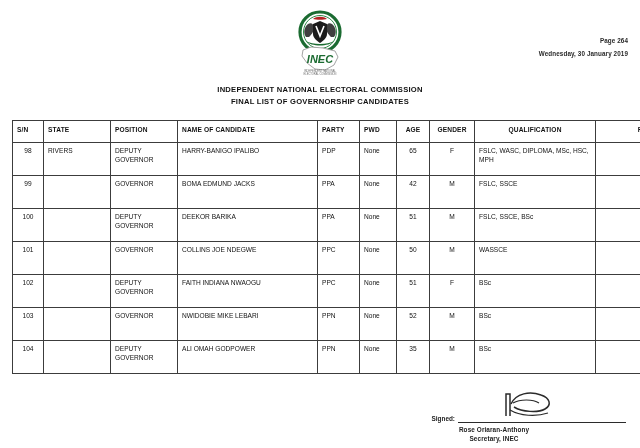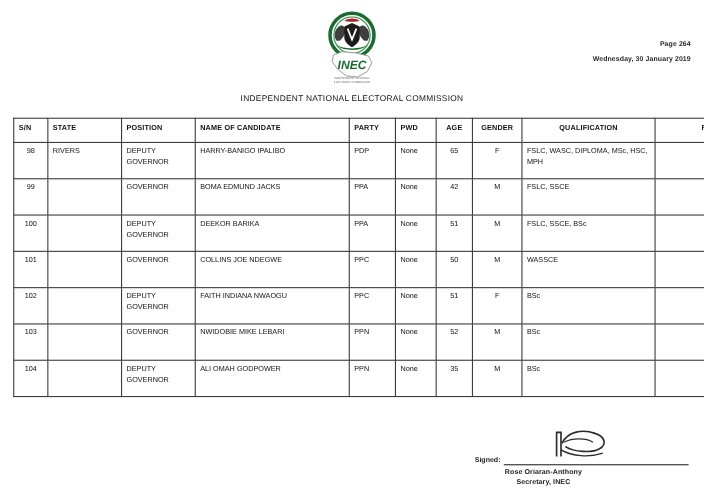--- a/index.html
+++ b/index.html
@@ -52,21 +52,21 @@
     margin-top: 3px;
   }
 
   
   .titles {
     text-align: center;
     margin-top: 4px;
   }
   .titles div {
     font-size: 7.6px;
-    font-weight: normal;
+    font-weight: bold;
     letter-spacing: .25px;
     line-height: 1.62;
     color: #111;
   }
 
   
   .table-wrap {
     margin: 11px 12px 0 12px;
   }
   table.roster {
@@ -190,20 +190,21 @@
   </div>
 
   <div class="meta">
     <div class="page-no">Page 264</div>
     <div class="date">Wednesday, 30 January 2019</div>
   </div>
 </div>
 
 <div class="titles">
   <div>INDEPENDENT NATIONAL ELECTORAL COMMISSION</div>
+  <div>FINAL LIST OF GOVERNORSHIP CANDIDATES</div>
 </div>
 
 <div class="table-wrap">
   <table class="roster">
     <thead>
       <tr>
         <th class="c-sn">S/N</th>
         <th class="c-state">STATE</th>
         <th class="c-pos">POSITION</th>
         <th class="c-name">NAME OF CANDIDATE</th>

